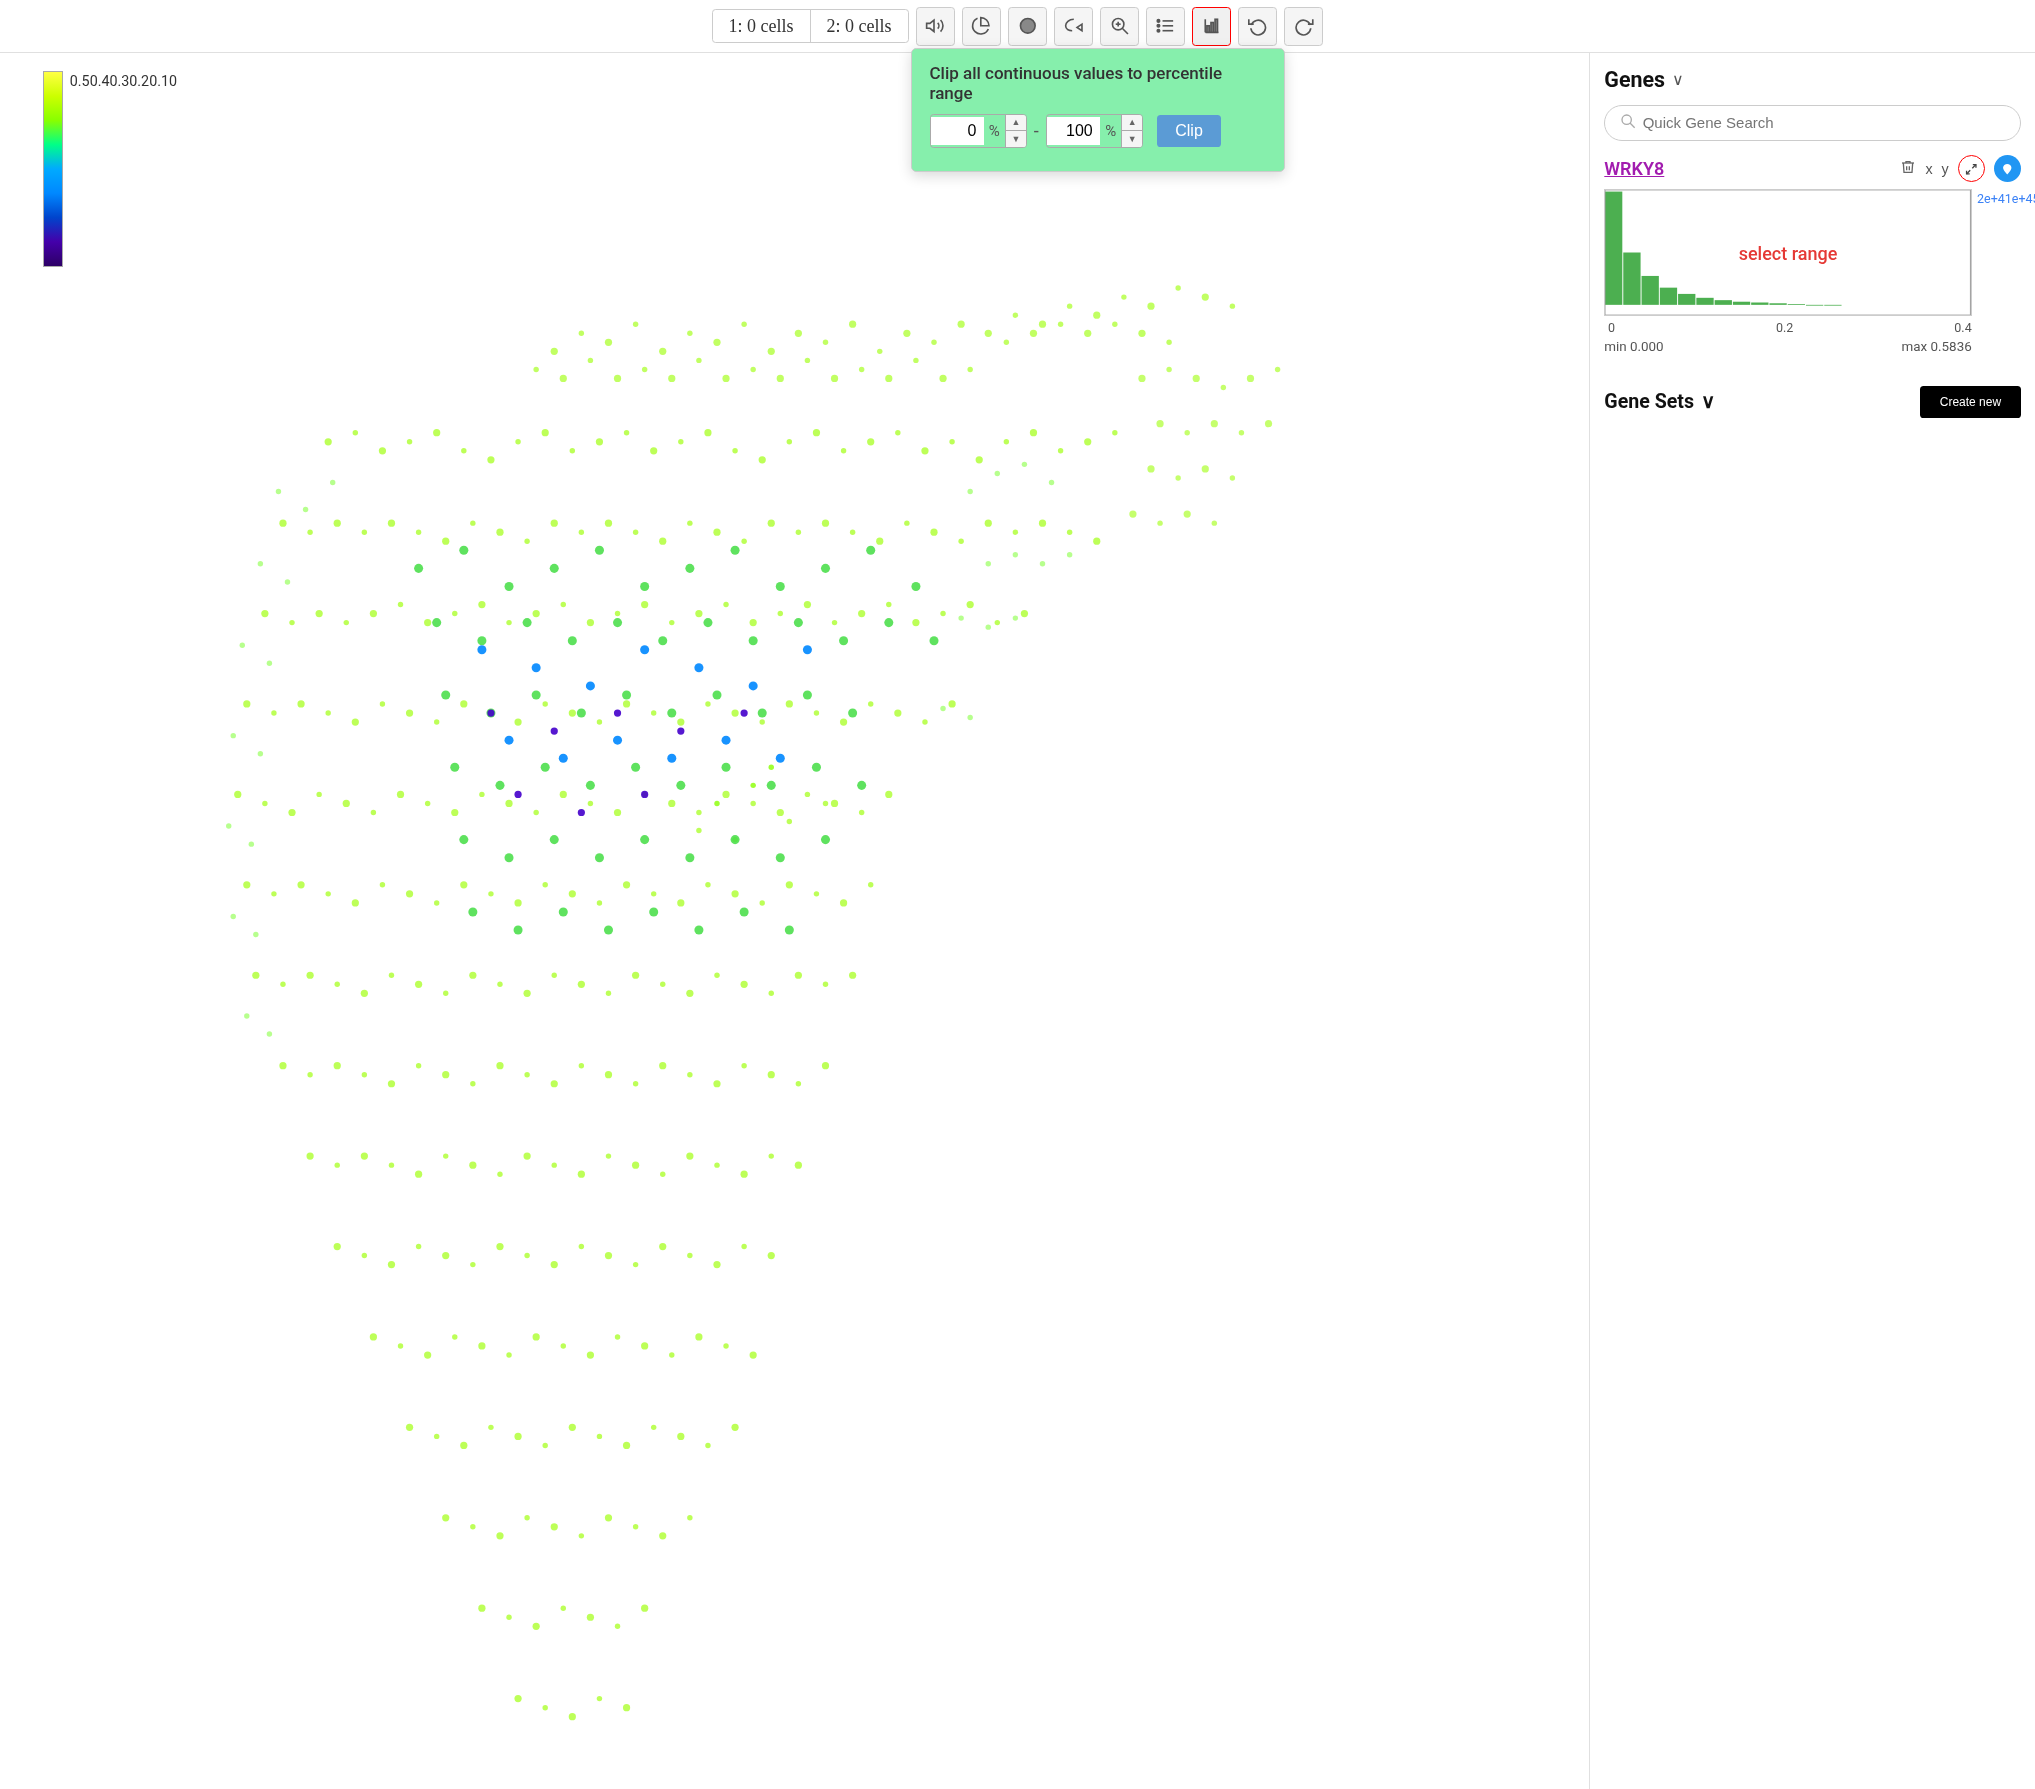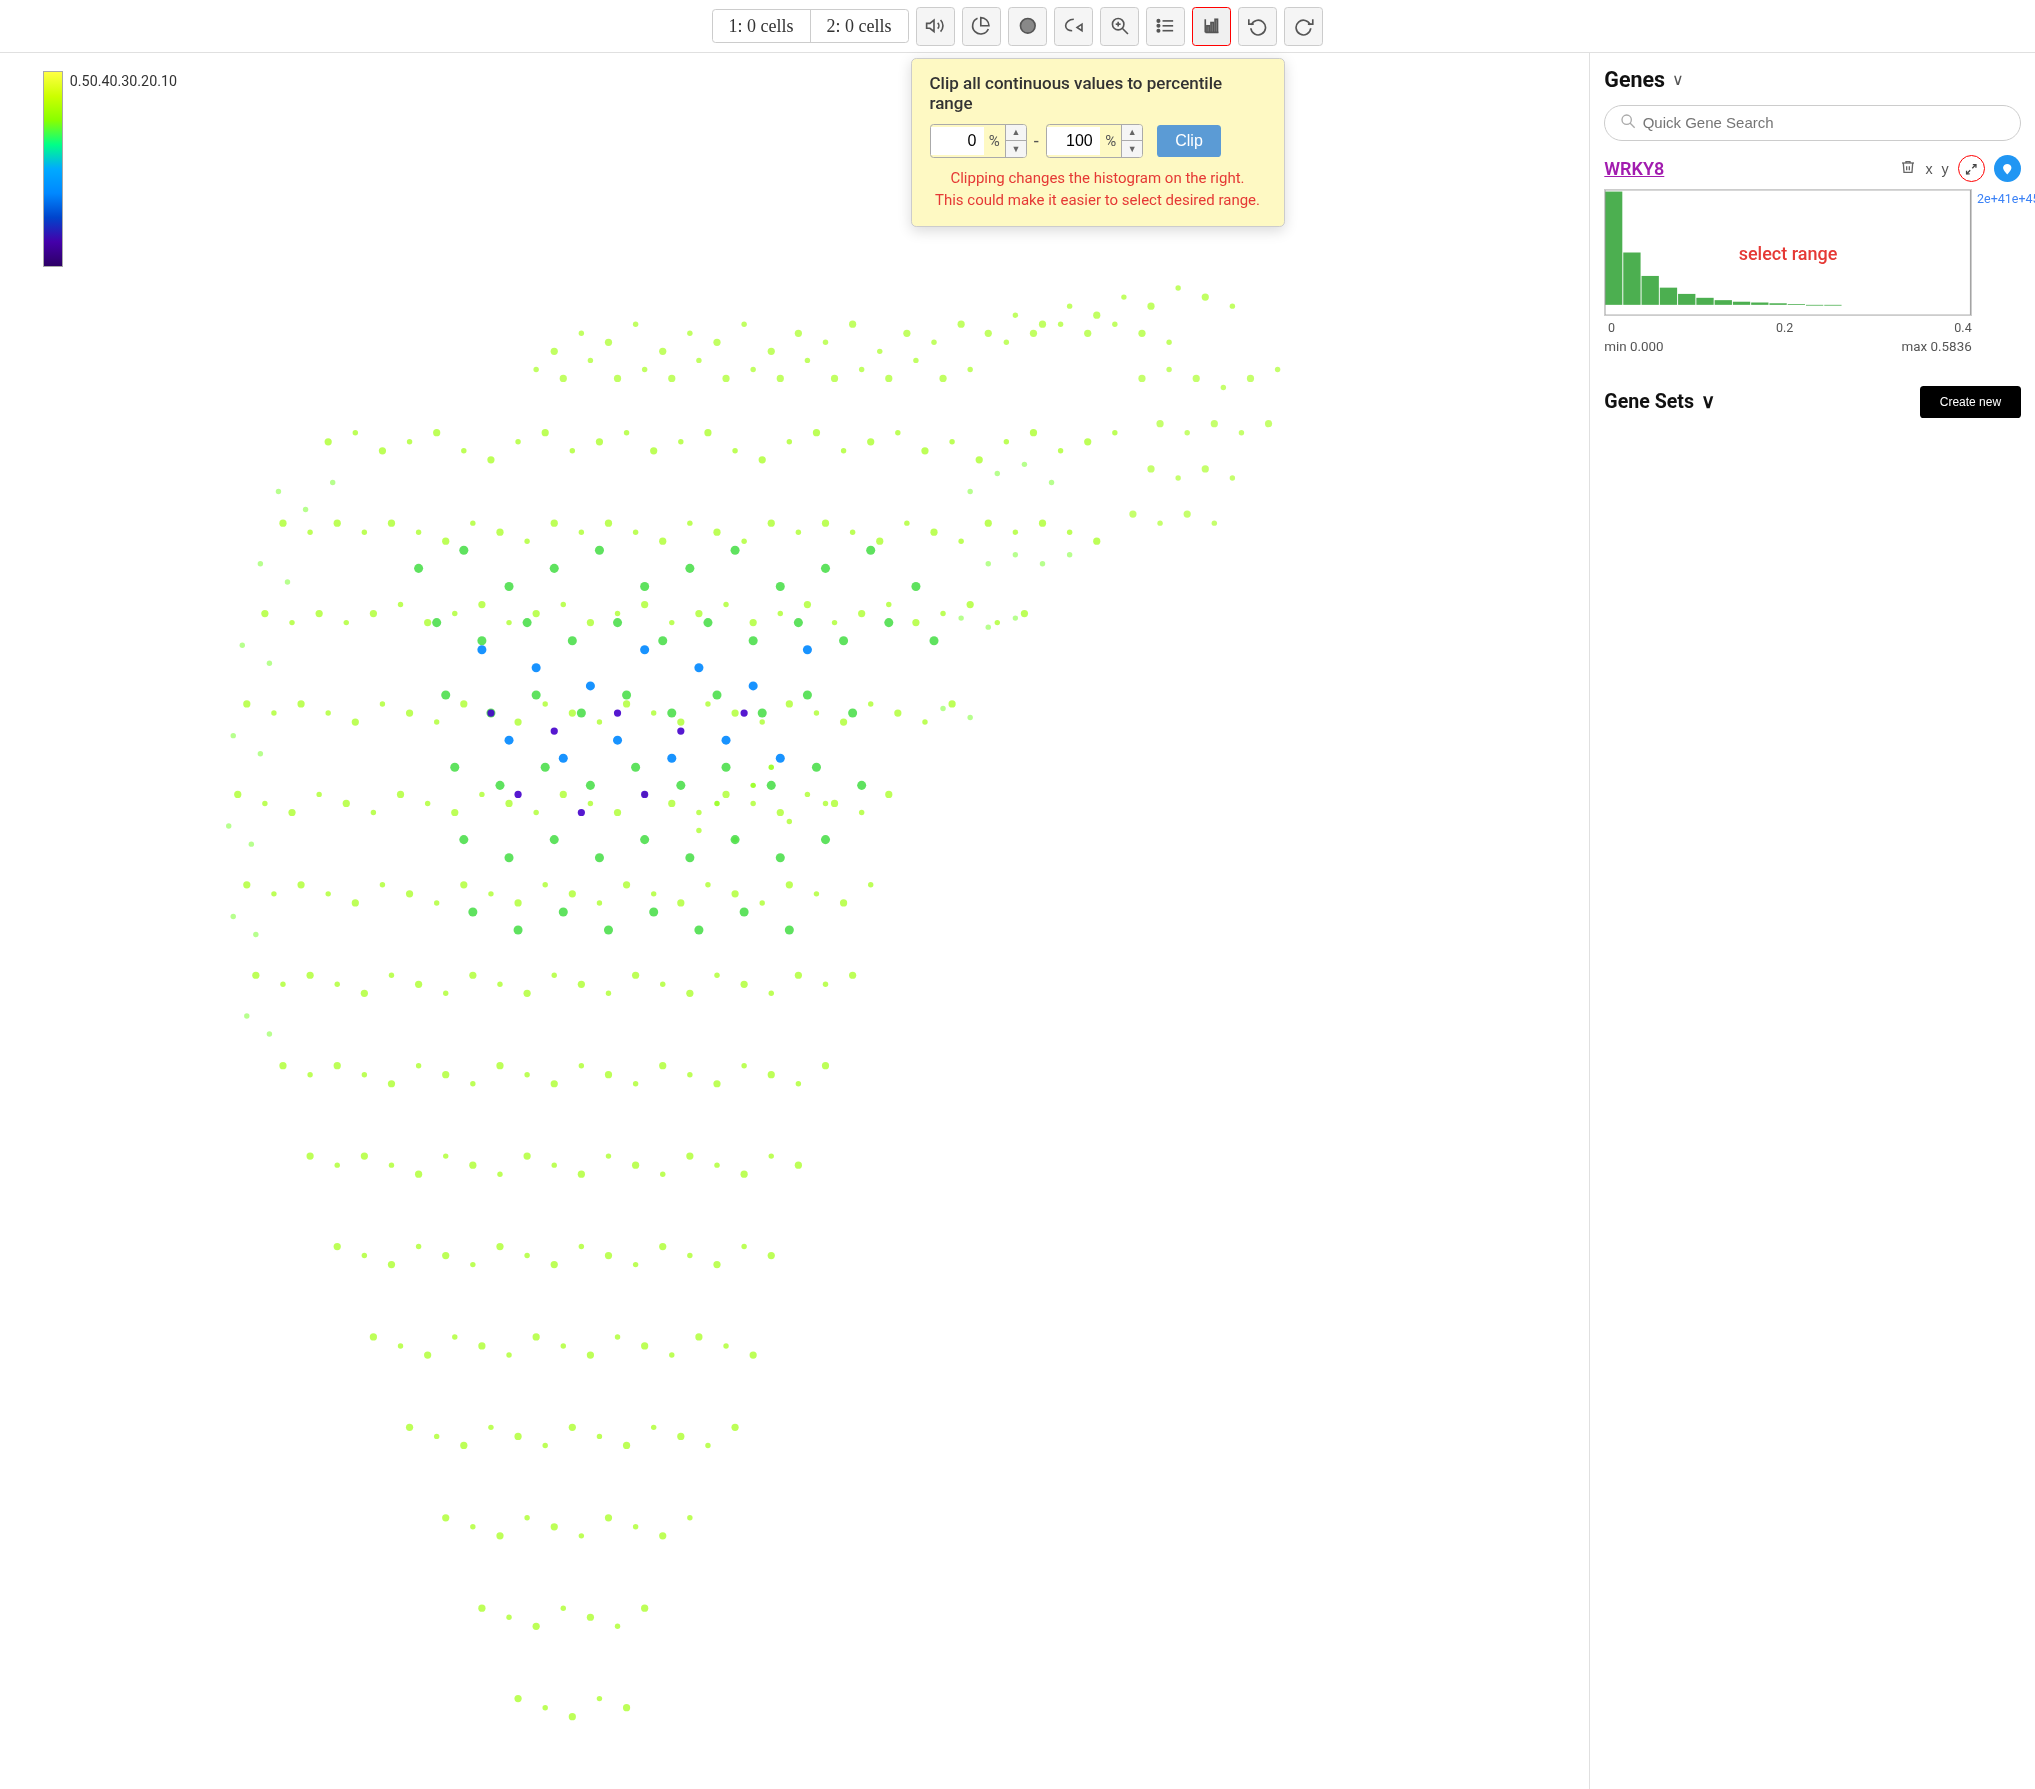--- a/index.html
+++ b/index.html
@@ -56,24 +56,24 @@
       color: #555;
     }
     .toolbar-btn.circled {
       border: 1.8px solid red;
       background: #f0f0f0;
     }
 
     
     .clip-popup {
       position: absolute;
-      top: 58px;
+      top: 48px;
       left: 50%;
       transform: translateX(-107px);
-      background: #fef9c3;
+      background: #86efac;
       border: 0.9px solid #ccc;
       border-radius: 5.3px;
       padding: 14.3px 18px;
       box-shadow: 0 3.6px 14.3px rgba(0,0,0,0.15);
       z-index: 100;
       width: 374px;
     }
     .clip-popup-title {
       font-size: 17px;
       font-weight: 500;
@@ -464,24 +464,20 @@
       <div class="clip-input-group">
         <input class="clip-input" type="text" value="100" style="">
         <span class="clip-unit">%</span>
         <div class="clip-spinners">
           <button class="clip-spinner-btn">▲</button>
           <button class="clip-spinner-btn">▼</button>
         </div>
       </div>
 
       <button class="clip-button">Clip</button>
-    </div>
-    <div class="clip-note">
-      <div>Clipping changes the histogram on the right.</div>
-      <div>This could make it easier to select desired range.</div>
     </div>
   </div>
 </div>
 
 <div class="main-content">
 
   <div class="scatter-area">
 
     <div class="color-legend">
       <div style="position:relative; width:18px; height:196px;">

